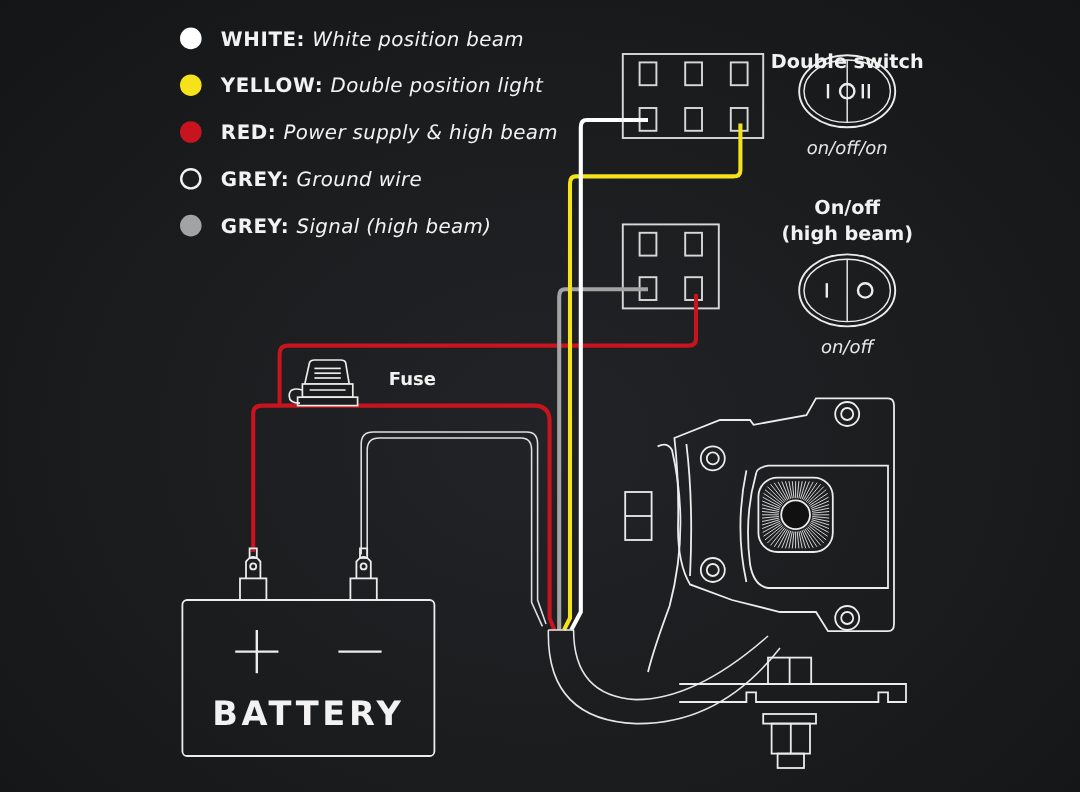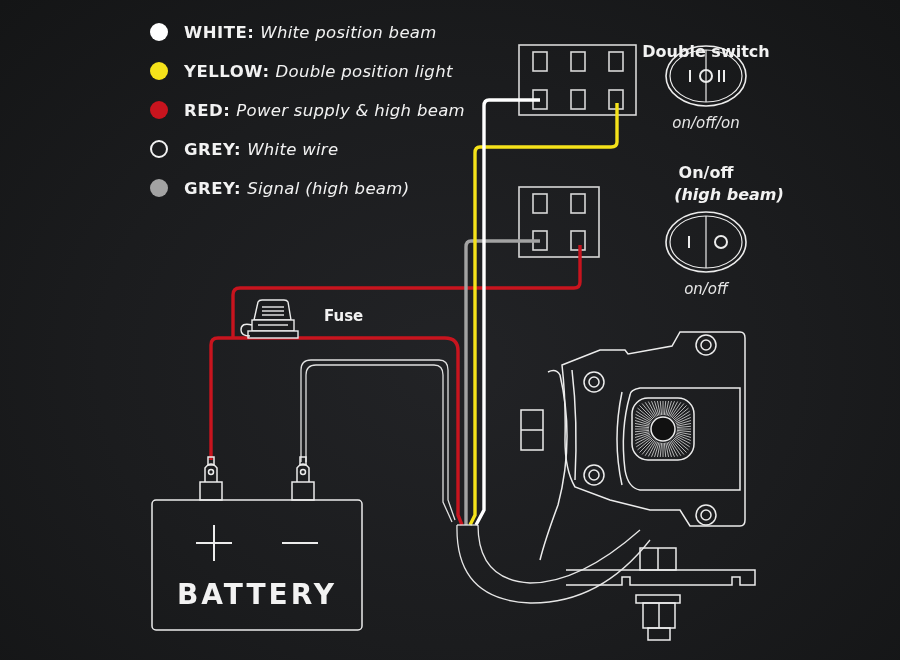--- a/index.html
+++ b/index.html
@@ -32,21 +32,21 @@
     <span class="legend-desc">Double position light</span>
   </div>
   <div class="legend-row" style="top:98px">
     <span class="dot" style="background:#c8141e"></span>
     <span class="legend-key">RED:</span>
     <span class="legend-desc">Power supply &amp; high beam</span>
   </div>
   <div class="legend-row" style="top:137px">
     <span class="dot" style="background:#1b1c1e;border:2px solid #f2f2f2"></span>
     <span class="legend-key">GREY:</span>
-    <span class="legend-desc">White wire</span>
+    <span class="legend-desc">Ground wire</span>
   </div>
   <div class="legend-row" style="top:176px">
     <span class="dot" style="background:#a3a3a3"></span>
     <span class="legend-key">GREY:</span>
     <span class="legend-desc">Signal (high beam)</span>
   </div>
 
   <svg id="diagram" width="900" height="660" viewBox="0 0 900 660">
 
     <g fill="none" stroke="#d8d8d8" stroke-width="1.6">
@@ -223,17 +223,17 @@
       <ellipse cx="706" cy="242" rx="36" ry="26" stroke-width="1.2"></ellipse>
       <line x1="706" y1="216" x2="706" y2="268" stroke-width="1.2"></line>
       <line x1="689" y1="236" x2="689" y2="248" stroke-width="2"></line>
       <circle cx="721" cy="242" r="6" stroke-width="2"></circle>
     </g>
   </svg>
 
   <div class="label label-bold" style="left:636px; top:21px; width:140px;margin-top:21px;">Double switch</div>
   <div class="label label-it" style="left:646px; top:114px; width:120px;">on/off/on</div>
   <div class="label label-bold" style="left:636px; top:163px; width:140px;">On/off</div>
-  <div class="label label-bold" style="left:659px; top:185px; width:140px;font-style:italic;">(high beam)</div>
+  <div class="label label-bold" style="left:636px; top:185px; width:140px;">(high beam)</div>
   <div class="label label-it" style="left:646px; top:280px; width:120px;">on/off</div>
   <div class="label label-bold" style="left:324px; top:307px; font-size:15px;">Fuse</div>
   <div class="label" style="left:152px; top:578px; width:210px; font-weight:bold; font-size:28px; letter-spacing:3px;">BATTERY</div>
 </div>
 
 </body></html>

